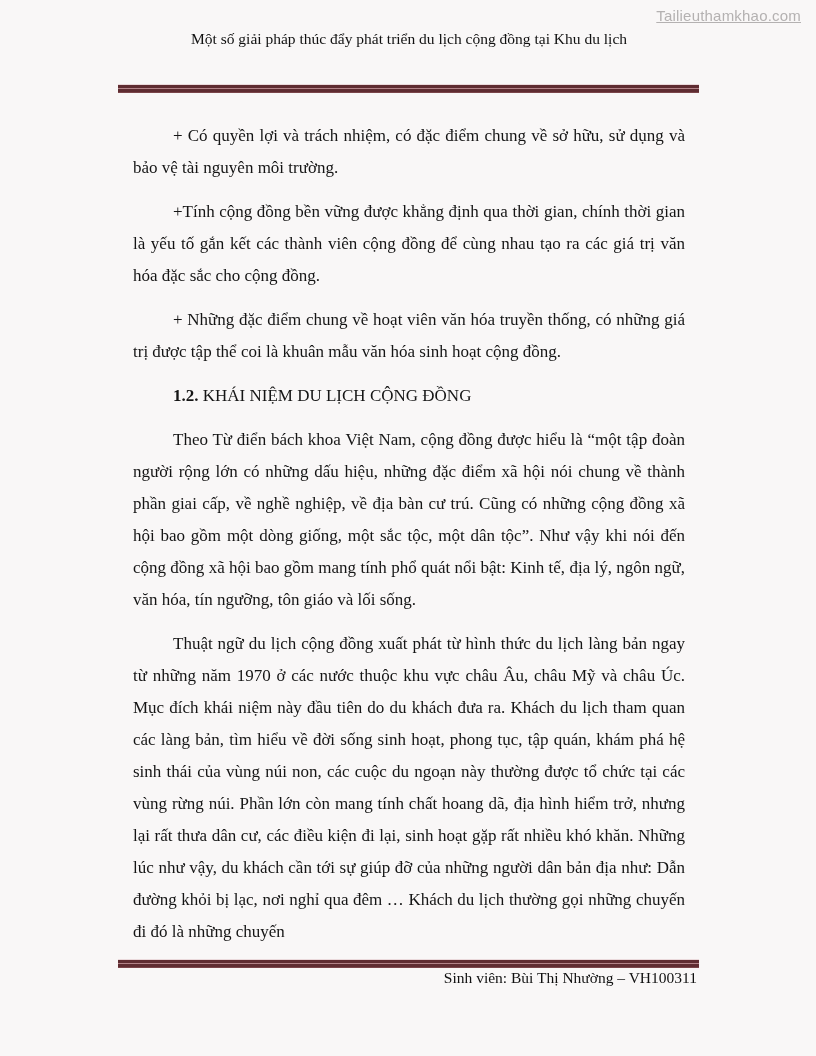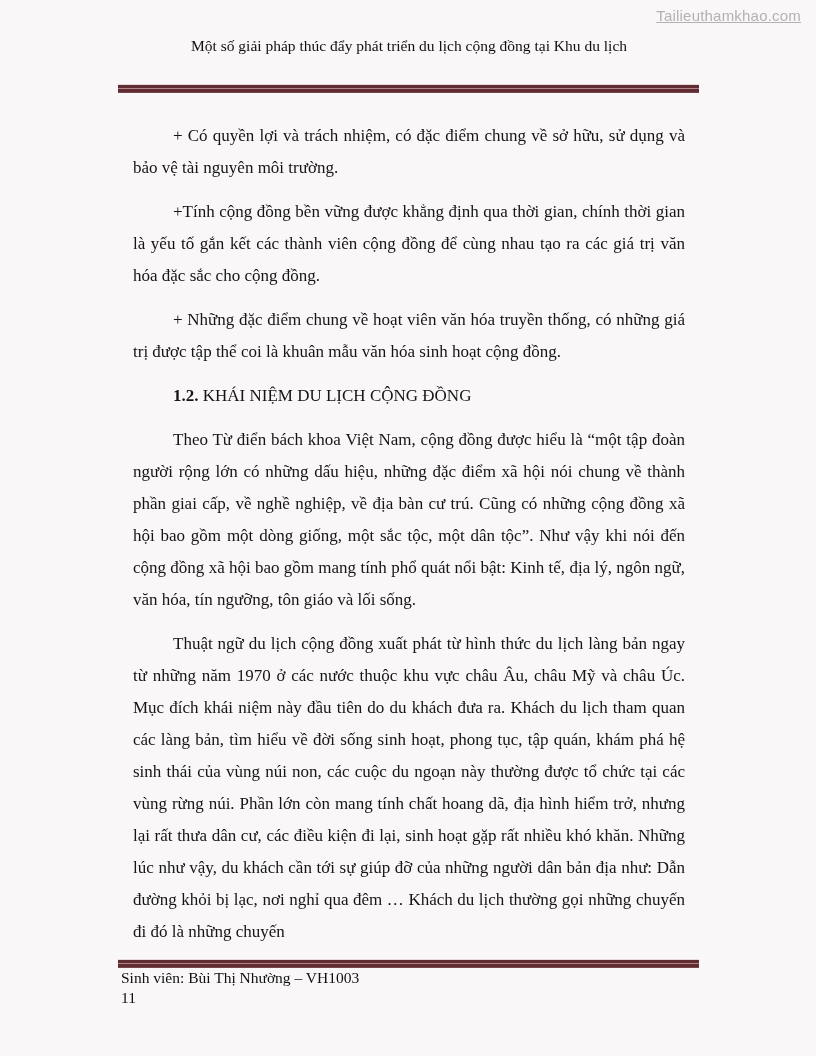--- a/index.html
+++ b/index.html
@@ -16,21 +16,21 @@
     top: 7px;
     right: 15px;
     font-family: "Liberation Sans", sans-serif;
     font-size: 15px;
     color: #b4b1b1;
     letter-spacing: 0.2px;
     text-decoration: underline;
   }
   .doc-header {
     position: absolute;
-    top: 36px;
+    top: 29px;
     left: 120px;
     width: 578px;
     text-align: center;
     font-size: 15.5px;
     line-height: 19px;
     color: #101010;
   }
   .rule {
     position: absolute;
     left: 118px;
@@ -69,21 +69,20 @@
   .doc-footer {
     position: absolute;
     top: 968px;
     left: 121px;
     width: 576px;
     display: flex;
     justify-content: flex-end;
     font-size: 15.5px;
     line-height: 20px;
     color: #101010;
-    flex-direction: column;
   }
 </style>
 </head>
 <body>
 
 <div class="watermark">Tailieuthamkhao.com</div>
 
 <div class="doc-header">
   <div>Một số giải pháp thúc đẩy phát triển du lịch cộng đồng tại Khu du lịch</div>
 </div>

